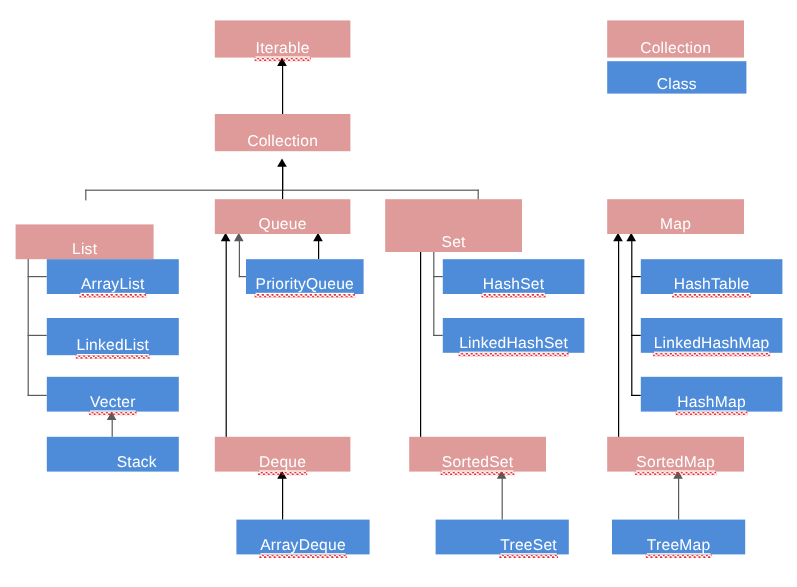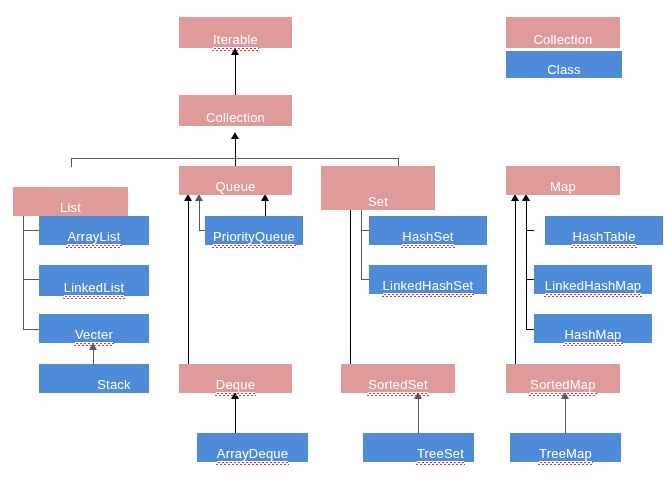--- a/index.html
+++ b/index.html
@@ -184,21 +184,21 @@
   <div class="node klass ul sq" style="left:369px;top:216px;width:118px;height:29px;">
     <span class="lbl">HashSet</span>
   </div>
   <div class="node iface ul sq" style="left:341px;top:364px;width:114px;height:29px;">
     <span class="lbl">SortedSet</span>
   </div>
   <div class="node klass ul sq" style="left:363px;top:433px;width:111px;height:29px;padding-left:44px;">
     <span class="lbl">TreeSet</span>
   </div>
 
-  <div class="node klass ul sq" style="left:534px;top:216px;width:118px;height:29px;margin-left:11px;">
+  <div class="node klass ul sq" style="left:534px;top:216px;width:118px;height:29px;">
     <span class="lbl">HashTable</span>
   </div>
   <div class="node klass ul sq" style="left:534px;top:265px;width:118px;height:29px;">
     <span class="lbl">LinkedHashMap</span>
   </div>
   <div class="node iface ul sq" style="left:506px;top:364px;width:114px;height:29px;">
     <span class="lbl">SortedMap</span>
   </div>
   <div class="node klass ul sq" style="left:534px;top:314px;width:118px;height:29px;">
     <span class="lbl">HashMap</span>

